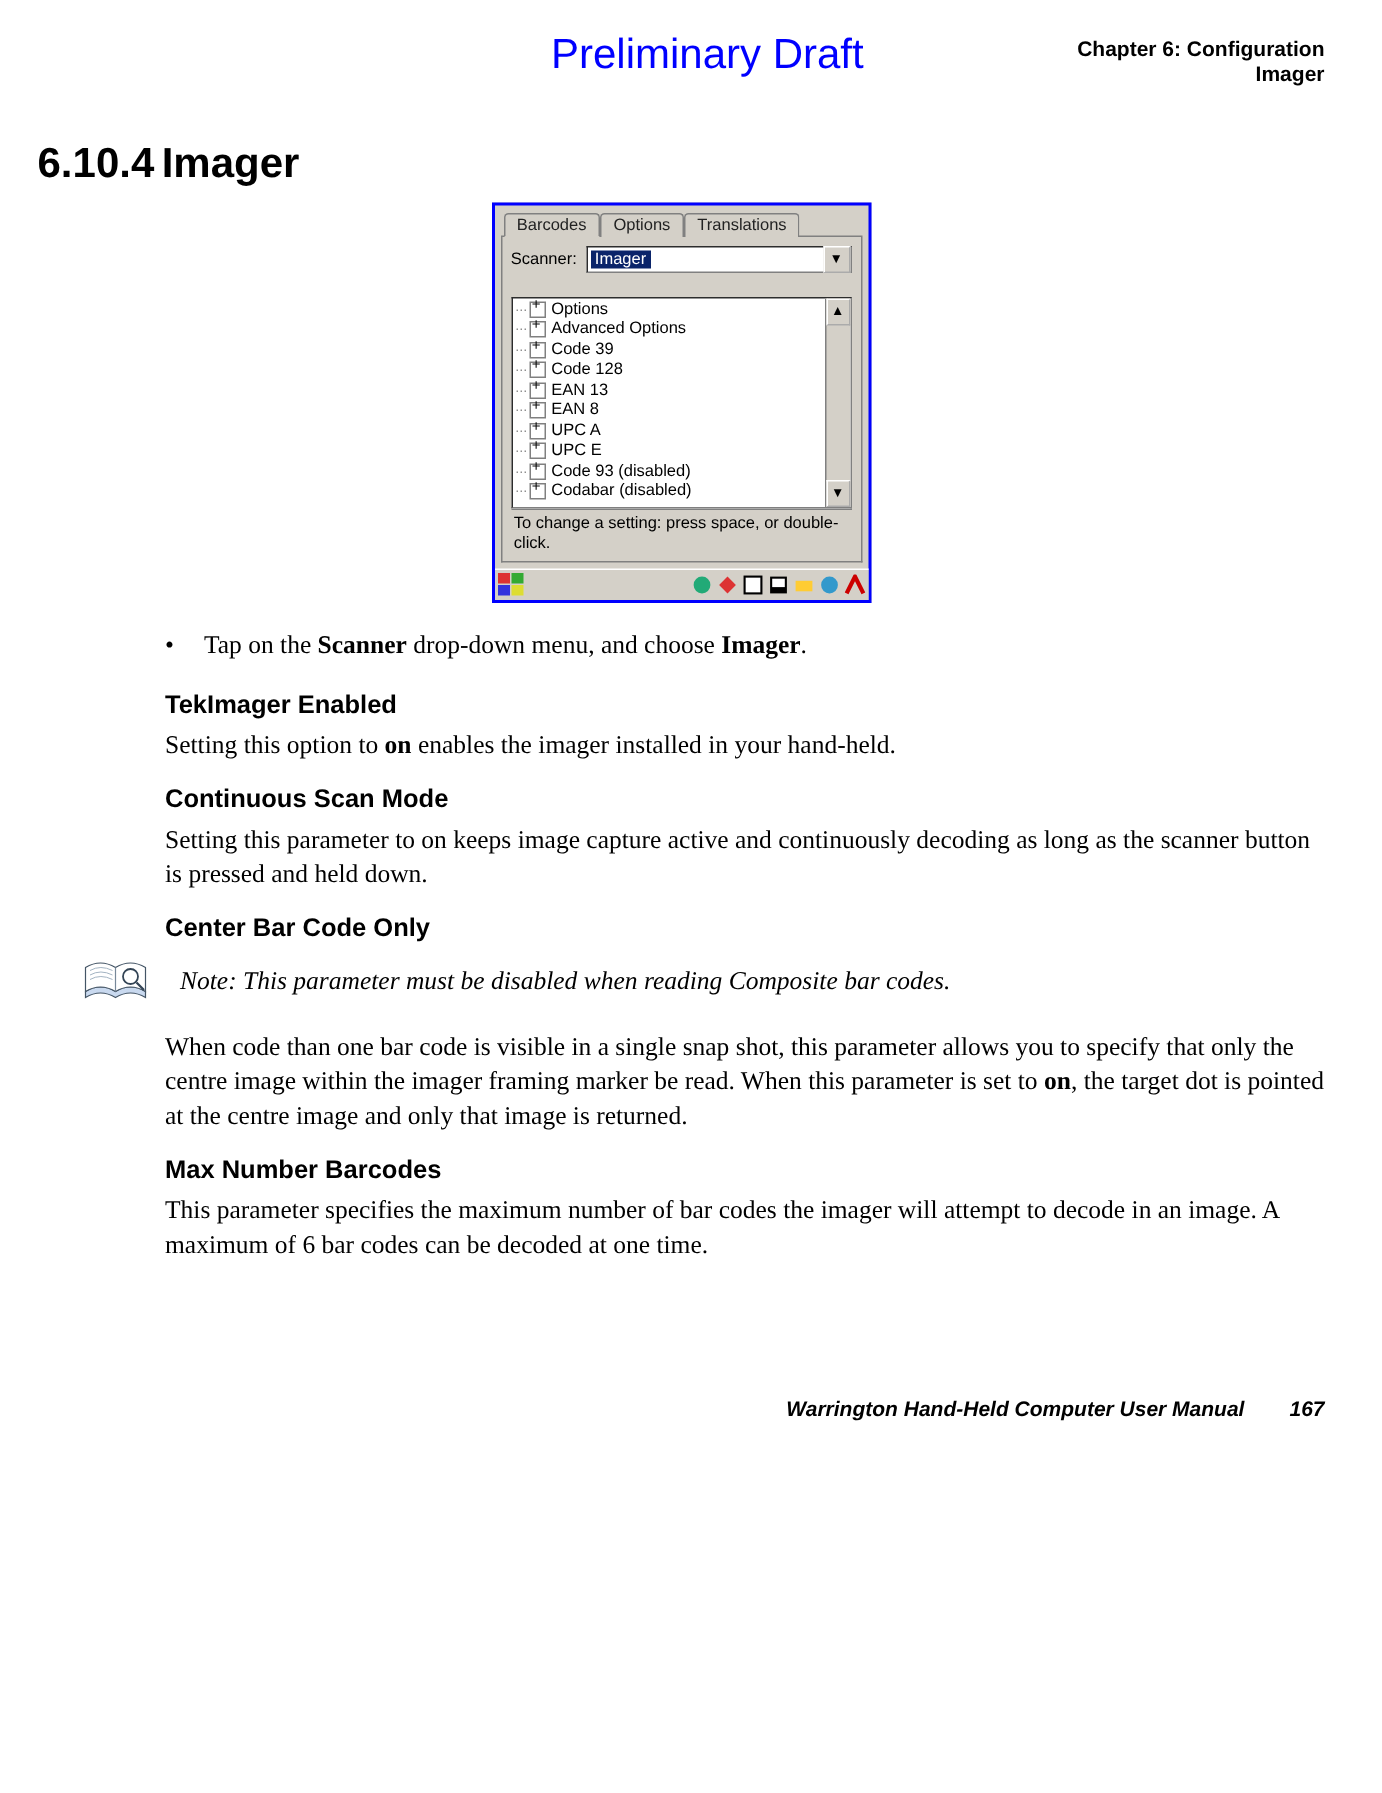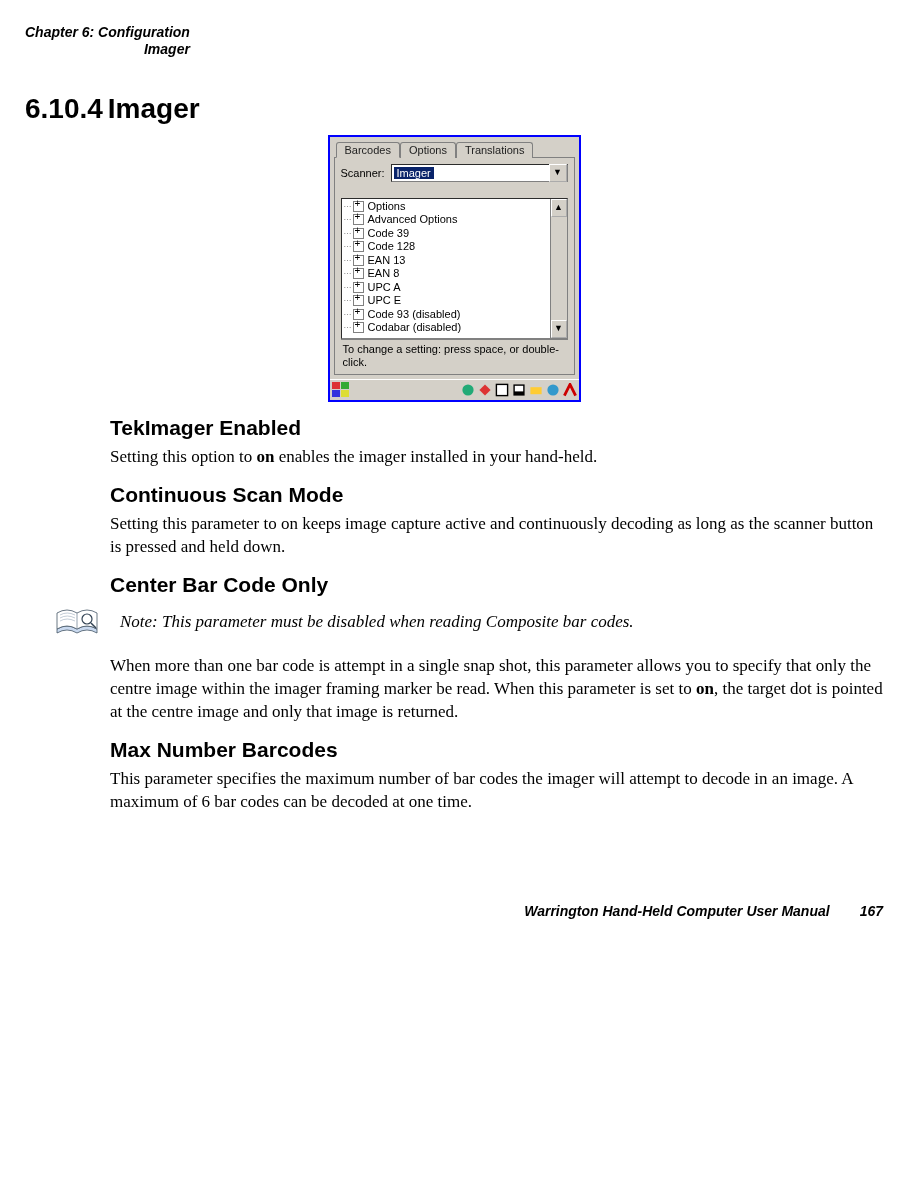--- a/index.html
+++ b/index.html
@@ -26,21 +26,20 @@
     text-align: center;
     font-family: Arial, Helvetica, sans-serif;
     font-size: 28px;
     color: #0000ff;
     font-weight: 400;
     margin-left: 200px;
   }
   .chapter-header {
     text-align: right;
     font-family: "Trebuchet MS", "Segoe UI", sans-serif;
-    font-style: italic;
     font-size: 14px;
     line-height: 1.2;
     font-weight: bold;
     margin-top: 4px;
     white-space: nowrap;
   }
   .section-number {
     font-family: "Trebuchet MS", "Segoe UI", sans-serif;
     font-weight: bold;
     font-size: 28px;
@@ -49,21 +48,21 @@
   .section-number .num { display:inline-block; width: 75px;}
   .subsection {
     font-family: "Trebuchet MS", "Segoe UI", sans-serif;
     font-weight: bold;
     font-size: 18px;
     margin: 18px 0 8px 0;
   }
   .sub-bold {
     font-family: "Trebuchet MS", "Segoe UI", sans-serif;
     font-weight: bold;
-    font-size: 21px;
+    font-size: 17px;
     margin: 14px 0 6px 85px;
   }
   .body-text {
     margin: 0 0 10px 85px;
     line-height: 1.35;
   }
   .bullet-row {
     margin: 18px 0 20px 85px;
   }
   .bullet-dot {
@@ -268,20 +267,21 @@
   
   .book {
     width: 45px; height: 30px;
   }
 </style>
 </head>
 <body>
 
 <div class="page">
   <div class="header">
+    <div class="prelim">Preliminary Draft</div>
     <div class="chapter-header">
       <div>Chapter 6:  Configuration</div>
       <div>Imager</div>
     </div>
   </div>
 
   <h2 class="section-number">
     <span class="num">6.10.4</span>
     <span>Imager</span>
   </h2>
@@ -391,20 +391,26 @@
         <svg class="trayicon" viewBox="0 0 10 10">
             <circle cx="5" cy="5" r="4" fill="#39c"></circle>
           </svg>
         <svg class="trayicon" viewBox="0 0 10 10">
             <path d="M1 9 L5 1 L9 9" stroke="#c00" stroke-width="2" fill="none"></path>
           </svg>
       </div>
     </div>
   </div>
 
+  <div class="bullet-row">
+    <span class="bullet-dot">•</span>
+    <span>
+      <span>Tap on the </span><b>Scanner</b><span> drop-down menu, and choose </span><b>Imager</b><span>.</span>
+    </span>
+  </div>
 
 
   <div class="sub-bold">TekImager Enabled</div>
   <p class="body-text">
     <span>Setting this option to </span><b>on</b><span> enables the imager installed in your hand-held.</span>
   </p>
 
   <div class="sub-bold">Continuous Scan Mode</div>
   <p class="body-text">Setting this parameter to on keeps image capture active and continuously decoding as long as the scanner button is pressed and held down.</p>
 
@@ -418,21 +424,21 @@
         <path d="M22 6 L22 22" stroke="#789" stroke-width="0.8"></path>
         <path d="M5 8 Q12 4 20 8 M5 11 Q12 7 20 11 M5 14 Q12 10 20 14" stroke="#9ab" stroke-width="0.6" fill="none"></path>
         <circle cx="32" cy="12" r="5" fill="none" stroke="#345" stroke-width="1.2"></circle>
         <line x1="36" y1="16" x2="41" y2="21" stroke="#345" stroke-width="1.5"></line>
       </svg>
     </div>
     <div class="note-text">Note: This parameter must be disabled when reading Composite bar codes.</div>
   </div>
 
   <p class="body-text">
-    <span>When more than one bar code is attempt in a single snap shot, this parameter allows you to specify that only the centre image within the imager framing marker be read. When this parameter is set to </span><b>on</b><span>, the target dot is pointed at the centre image and only that image is returned.</span>
+    <span>When code than one bar code is visible in a single snap shot, this parameter allows you to specify that only the centre image within the imager framing marker be read. When this parameter is set to </span><b>on</b><span>, the target dot is pointed at the centre image and only that image is returned.</span>
   </p>
 
   <div class="sub-bold">Max Number Barcodes</div>
   <p class="body-text">This parameter specifies the maximum number of bar codes the imager will attempt to decode in an image. A maximum of 6 bar codes can be decoded at one time.</p>
 
   <div class="footer">
     <span class="title">Warrington Hand-Held Computer User Manual</span>
     <span>167</span>
   </div>
 </div>

